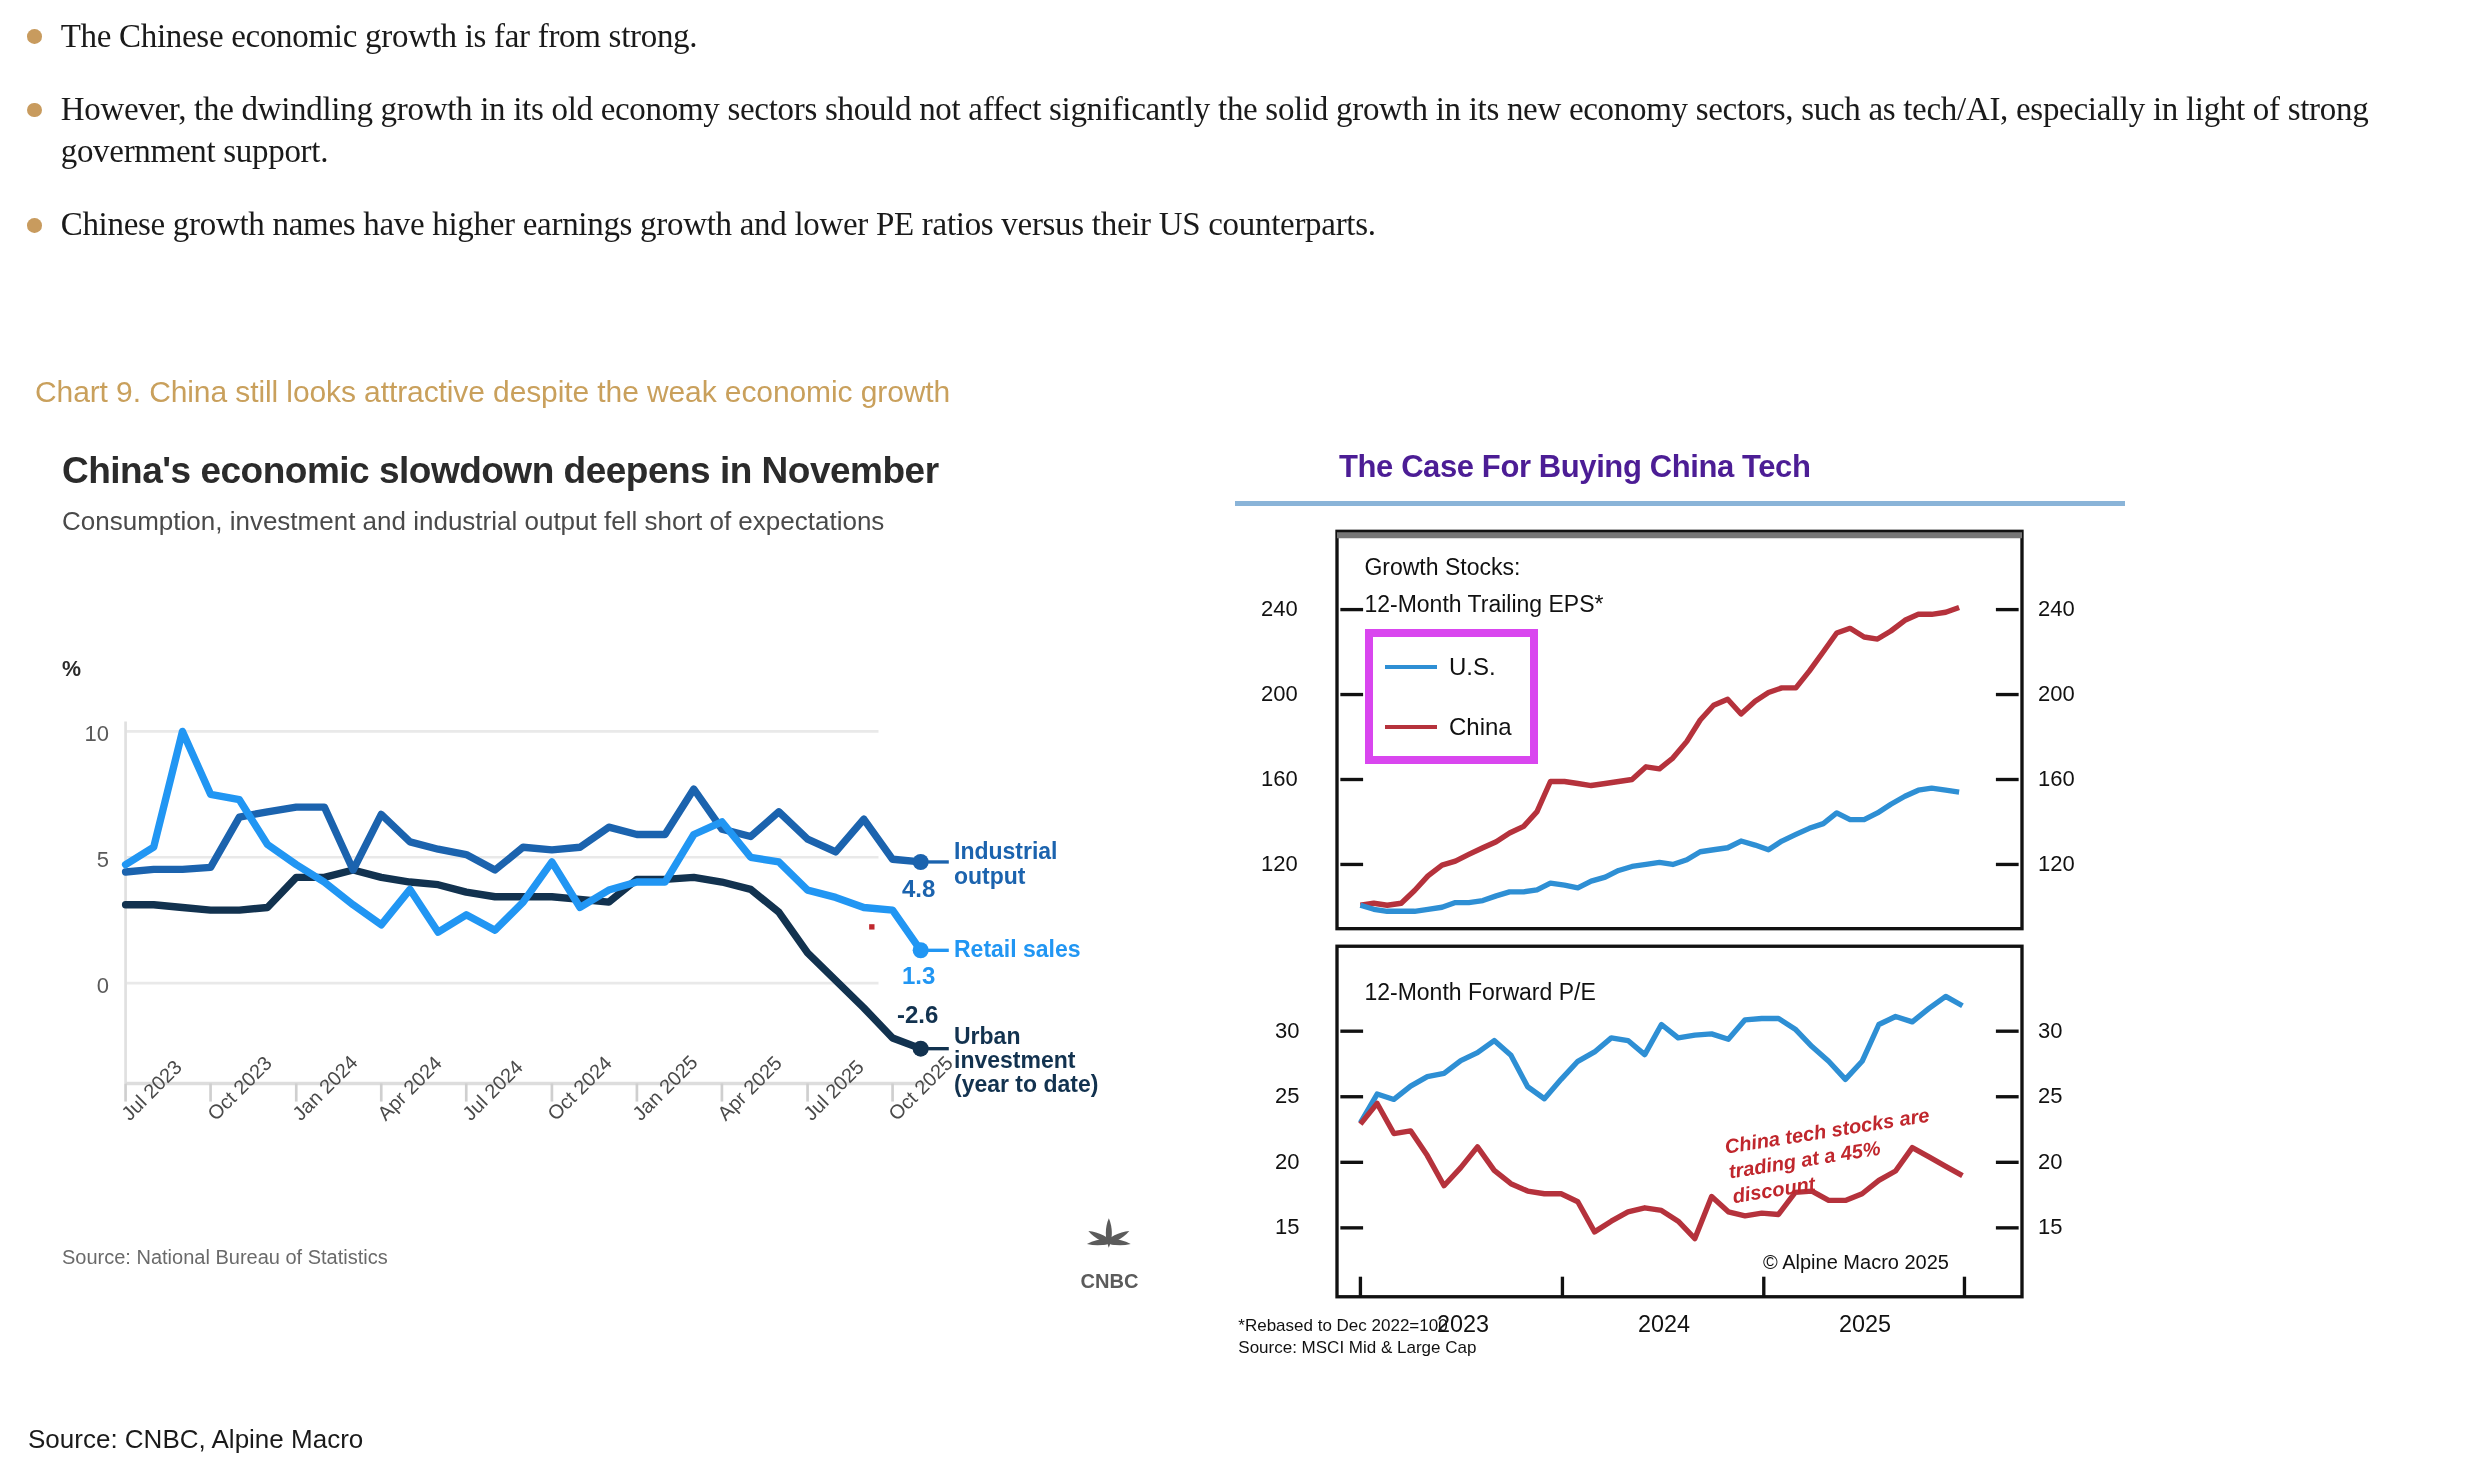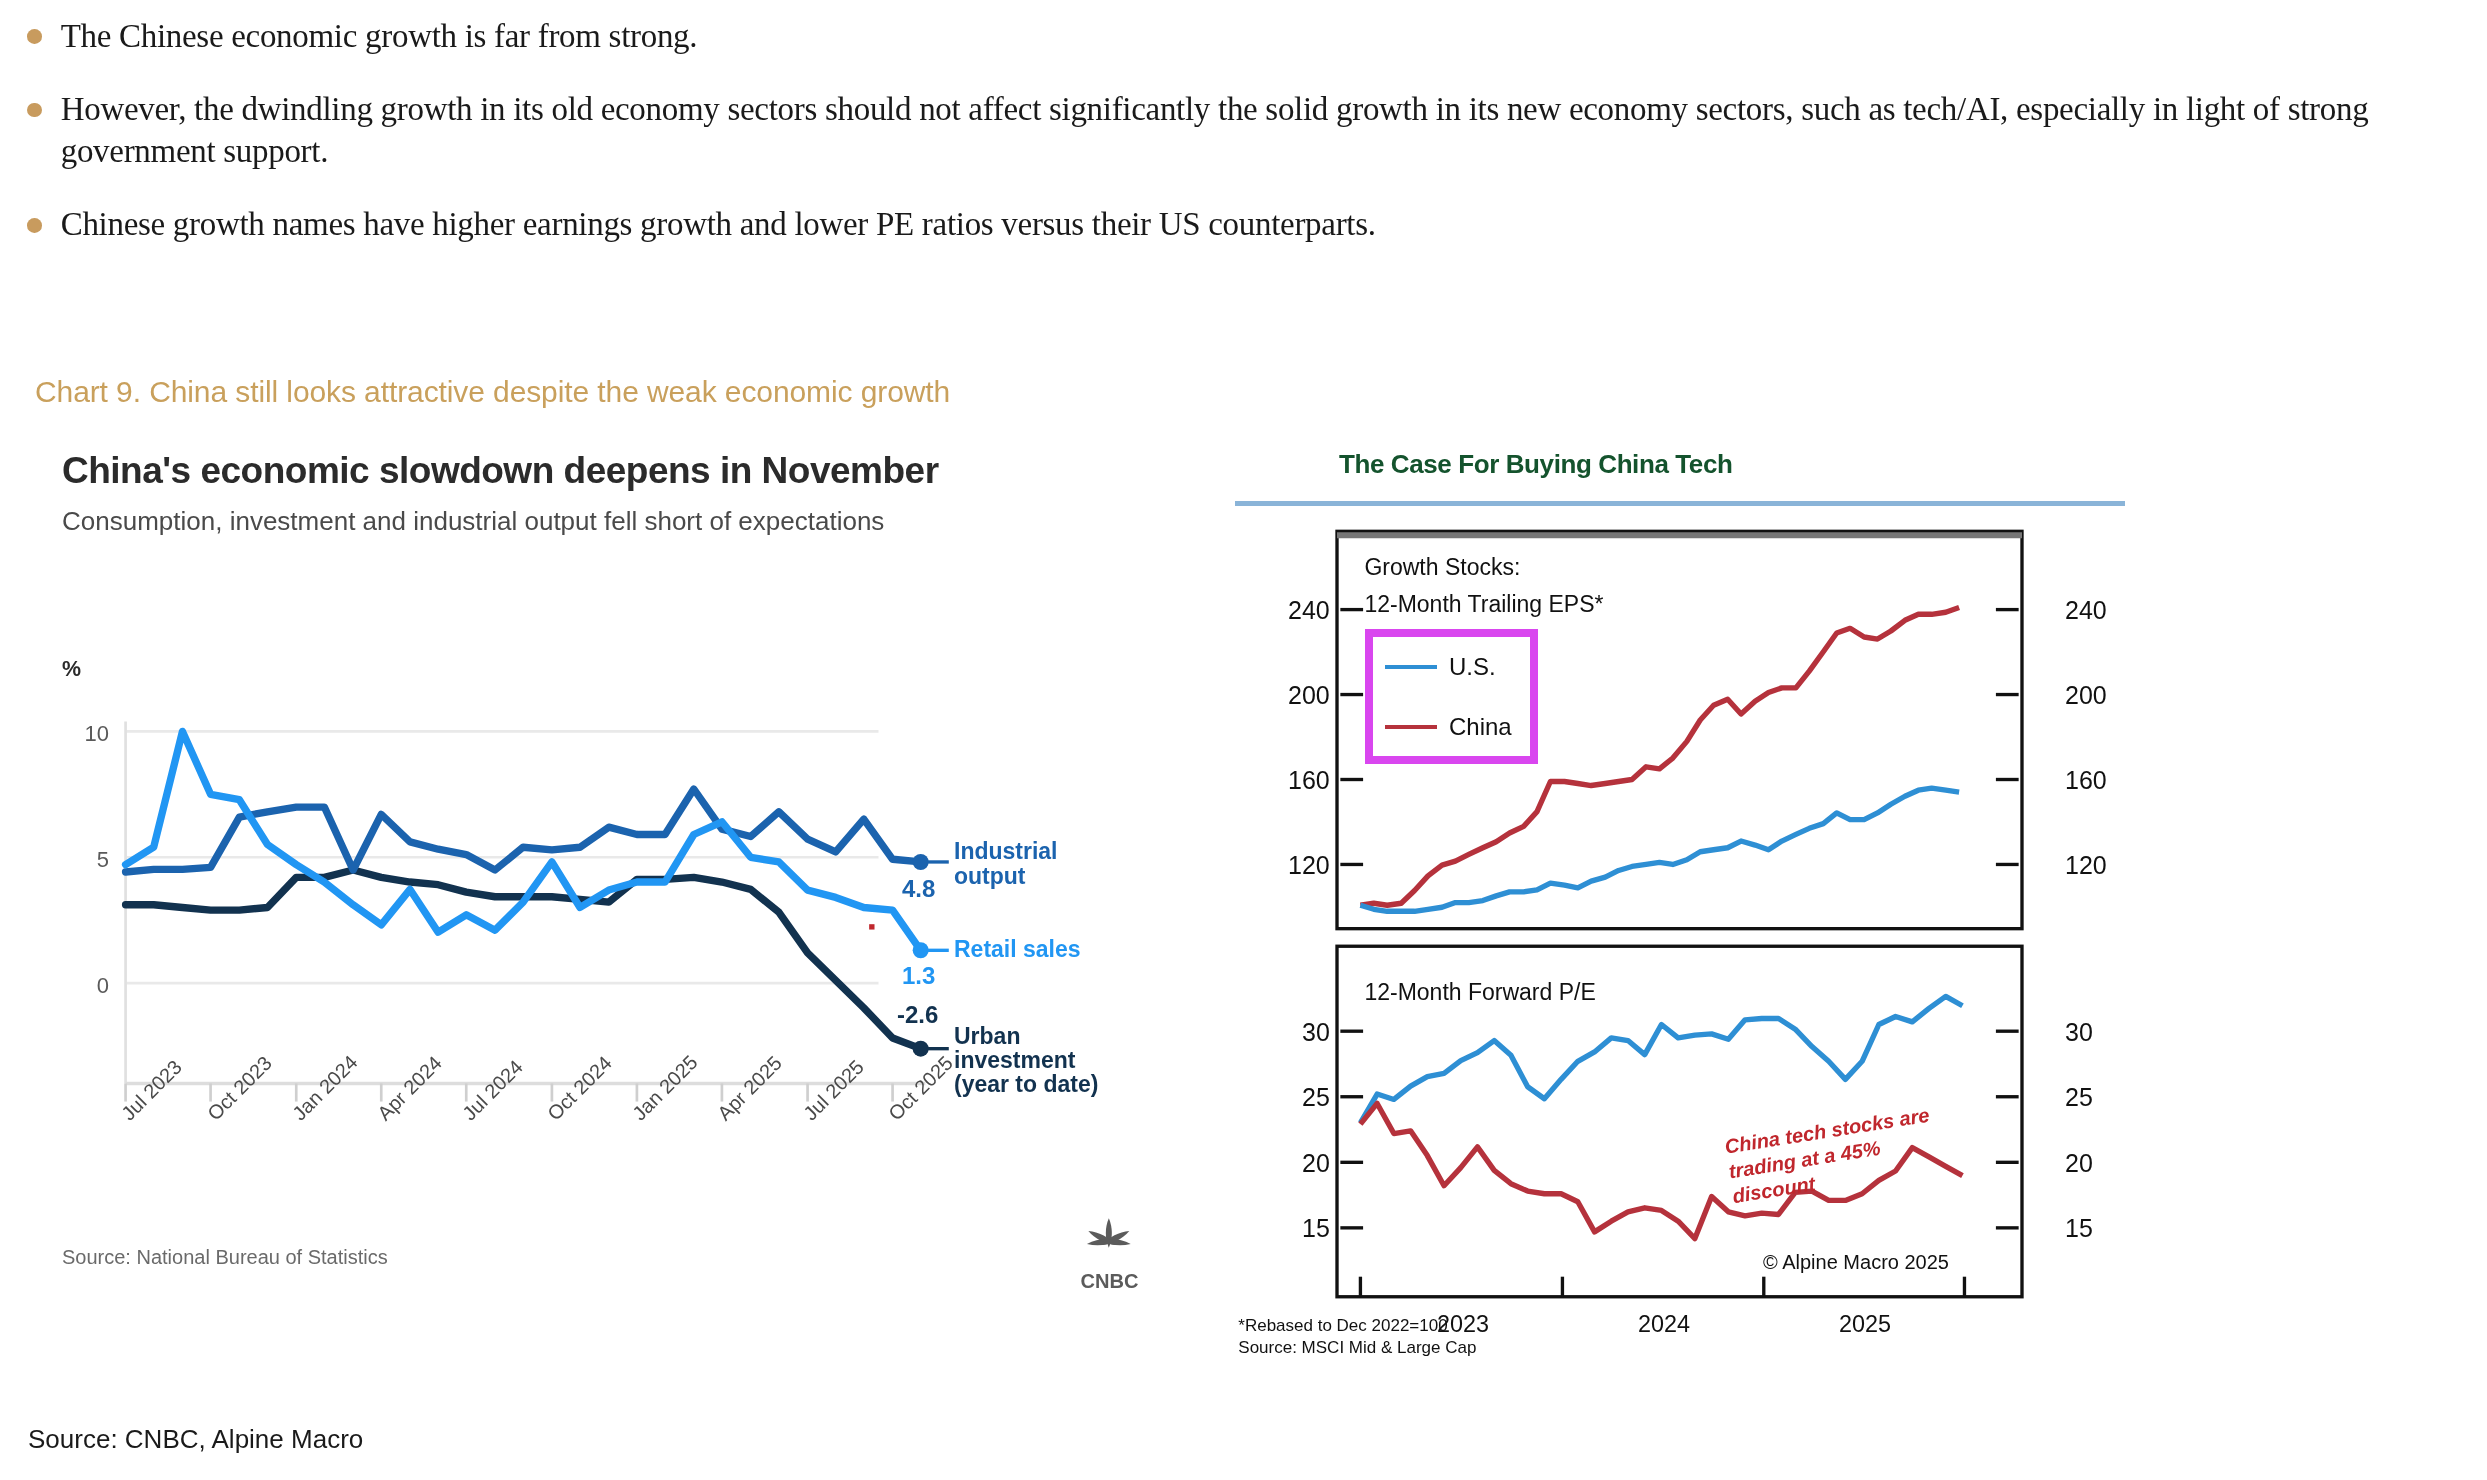--- a/index.html
+++ b/index.html
@@ -24,24 +24,24 @@
   .cnbc{position:absolute;left:1004px;top:763px;width:87px;height:87px;}
 
   .ylab{position:absolute;font-size:22px;color:#5a5a5a;text-align:right;width:47px;}
   .xlab{position:absolute;font-size:20px;color:#4a4a4a;transform-origin:left top;transform:rotate(-45deg);white-space:nowrap;}
 
   .ser-lab{position:absolute;font-size:23px;font-weight:bold;line-height:1.1;white-space:nowrap;}
   .ser-val{position:absolute;font-size:24px;font-weight:bold;}
 
   
   .right-fig{position:absolute;left:1235px;top:442px;width:944px;height:1004px;}
-  .rf-title{position:absolute;left:104px;top:6.7px;font-size:26px;font-weight:bold;color:#14532d;letter-spacing:-0.4px;}
+  .rf-title{position:absolute;left:104px;top:6.7px;font-size:31px;font-weight:bold;color:#4c1d95;letter-spacing:-0.4px;}
   .rf-rule{position:absolute;left:0px;top:59px;width:890px;height:4.7px;background:#8ab4d8;}
   .rf-panels{position:absolute;left:100px;top:87px;width:689px;height:770px;}
-  .rf-axis-out{position:absolute;font-size:25px;color:#111;margin-left:27px;}
+  .rf-axis-out{position:absolute;font-size:22px;color:#111;}
   .rf-foot{position:absolute;left:3.3px;top:873px;font-size:17px;color:#111;line-height:1.32;}
   .rf-xlab{position:absolute;font-size:23.4px;color:#111;}
 
   .panel-note{position:absolute;font-size:23px;color:#111;}
   .legend-box{position:absolute;left:30px;top:100px;width:157px;height:119px;border:8px solid #d946ef;background:#fff;}
   .legend-row{display:flex;align-items:center;height:60px;padding-left:12px;}
   .legend-swatch{width:52px;height:4.7px;margin-right:12px;}
   .legend-text{font-size:24px;color:#111;}
   .copy-note{position:absolute;font-size:20px;color:#111;}
   .annot{position:absolute;font-size:20px;font-weight:bold;font-style:italic;color:#c0272d;line-height:1.25;transform:rotate(-9deg);transform-origin:left top;}

